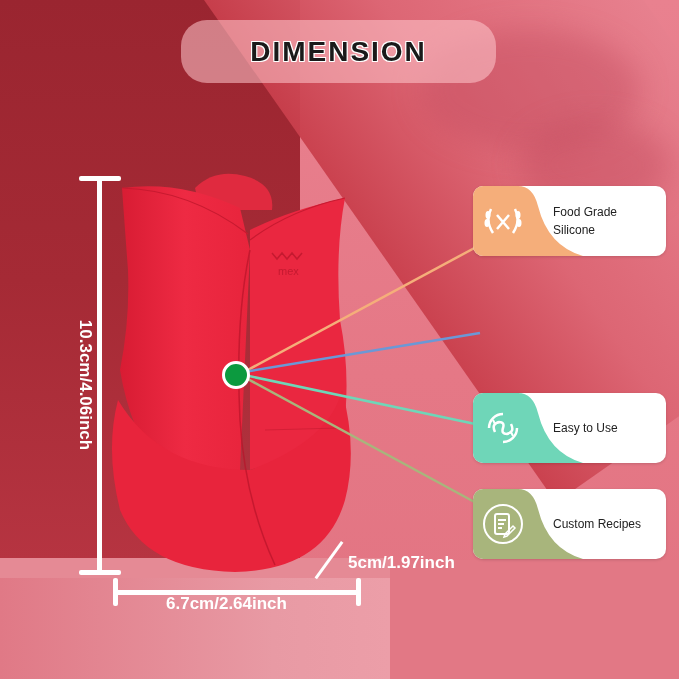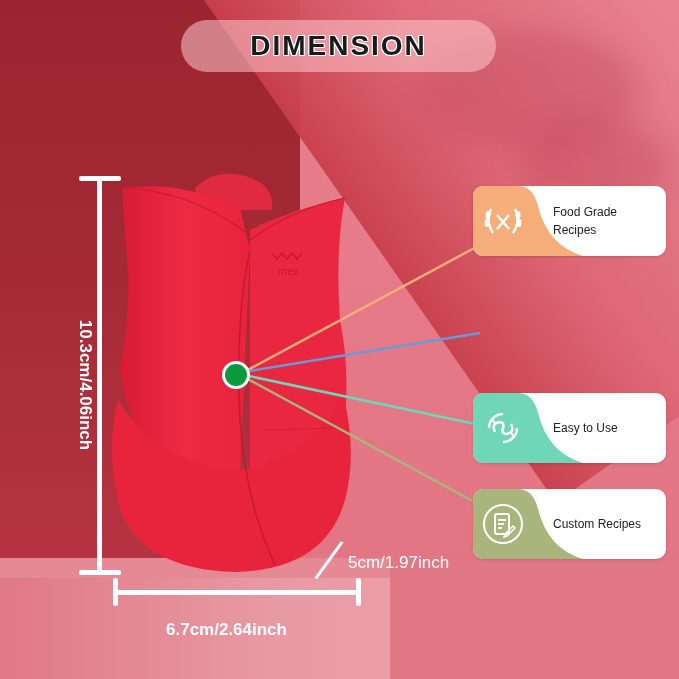--- a/index.html
+++ b/index.html
@@ -10,38 +10,38 @@
     background: linear-gradient(180deg, #9a2530 0%, #a52a35 50%, #b63441 100%); }
   .wall-diag { position: absolute; left: 120px; top: -120px; width: 360px; height: 760px;
     background: linear-gradient(90deg, #c93f4c 0%, #dc6573 40%, #e7808e 100%);
     transform: rotate(-35deg); transform-origin: top left; opacity: 0.95; }
   .shadow-blob { position: absolute; border-radius: 50%; background: rgba(190,70,90,0.35); filter: blur(14px); }
   .pedestal-top { position: absolute; left: 0; top: 558px; width: 390px; height: 22px; background: #e58a95; }
   .pedestal-front { position: absolute; left: 0; top: 578px; width: 390px; height: 101px;
     background: linear-gradient(90deg, #e07986 0%, #e89aa4 70%, #ec9ea8 100%); }
   .floor-right { position: absolute; left: 390px; top: 560px; width: 289px; height: 119px; background: #e27885; }
 
-  .title-pill { position: absolute; left: 181px; top: 20px; width: 315px; height: 52px; border-radius: 26px;
+  .title-pill { position: absolute; left: 181px; top: 20px; width: 315px; height: 63px; border-radius: 26px;
     background: rgba(255,200,205,0.55); display: flex; align-items: center; justify-content: center; }
   .title-text { font-weight: bold; font-size: 28px; letter-spacing: 2px; color: #1a1a1a;
     text-shadow: -1px -1px 0 #fff, 1px -1px 0 #fff, -1px 1px 0 #fff, 1px 1px 0 #fff; }
 
   .rose { position: absolute; left: 100px; top: 170px; width: 270px; height: 410px; }
 
   .dim-v-line { position: absolute; left: 97px; top: 178px; width: 5px; height: 395px; background: #fff; }
   .dim-v-cap-top { position: absolute; left: 79px; top: 176px; width: 42px; height: 5px; background: #fff; border-radius: 2px; }
   .dim-v-cap-bot { position: absolute; left: 79px; top: 570px; width: 42px; height: 5px; background: #fff; border-radius: 2px; }
   .dim-v-label { position: absolute; left: 75px; top: 375px; width: 20px; height: 20px; color: #fff; font-weight: bold; font-size: 17px;
     transform: rotate(90deg); white-space: nowrap; transform-origin: center; display: flex; justify-content: center; align-items: center; }
   .dim-h-line { position: absolute; left: 115px; top: 590px; width: 245px; height: 5px; background: #fff; }
   .dim-h-cap-l { position: absolute; left: 113px; top: 578px; width: 5px; height: 28px; background: #fff; border-radius: 2px; }
   .dim-h-cap-r { position: absolute; left: 356px; top: 578px; width: 5px; height: 28px; background: #fff; border-radius: 2px; }
-  .dim-h-label { position: absolute; left: 166px; top: 620px; color: #fff; font-weight: bold; font-size: 17px; white-space: nowrap; }
+  .dim-h-label { position: absolute; left: 166px; top: 594px; color: #fff; font-weight: bold; font-size: 17px; white-space: nowrap; }
   .dim-d-line { position: absolute; left: 341px; top: 541px; width: 3px; height: 45px; background: #fff; transform: rotate(36deg); transform-origin: top left; }
-  .dim-d-label { position: absolute; left: 348px; top: 553px; color: #fff; font-weight: normal; font-size: 17px; white-space: nowrap; }
+  .dim-d-label { position: absolute; left: 348px; top: 553px; color: #fff; font-weight: bold; font-size: 17px; white-space: nowrap; }
 
   .connectors { position: absolute; left: 0; top: 0; width: 679px; height: 679px; pointer-events: none; }
   .hub { position: absolute; left: 222px; top: 361px; width: 22px; height: 22px; border-radius: 50%;
     background: #0c9a3f; border: 3px solid #fff; }
 
   .card { position: absolute; left: 473px; width: 193px; height: 70px; border-radius: 10px; background: #fff; overflow: hidden;
     box-shadow: 0 1px 3px rgba(0,0,0,0.15); }
   .card .swoosh { position: absolute; left: 0; top: 0; width: 100%; height: 100%; }
   .card .icon { position: absolute; left: 8px; top: 13px; width: 44px; height: 44px; }
   .card .label { position: absolute; left: 80px; right: 6px; top: 0; bottom: 0; display: flex; align-items: center;
@@ -110,21 +110,21 @@
     </svg>
     <svg class="icon" viewBox="0 0 44 44">
       <path d="M10 10 Q4 22 12 34 M34 10 Q40 22 32 34" stroke="#fff" stroke-width="2.5" fill="none"></path>
       <ellipse cx="7" cy="16" rx="2.5" ry="4" fill="#fff"></ellipse>
         <ellipse cx="6" cy="24" rx="2.5" ry="4" fill="#fff"></ellipse>
       <ellipse cx="37" cy="16" rx="2.5" ry="4" fill="#fff"></ellipse>
         <ellipse cx="38" cy="24" rx="2.5" ry="4" fill="#fff"></ellipse>
       <path d="M16 16 L28 30 M28 16 L16 30" stroke="#fff" stroke-width="2.5"></path>
     </svg>
     <div class="label">
-      <div><span>Food Grade</span><br><span>Recipes</span></div>
+      <div><span>Food Grade</span><br><span>Silicone</span></div>
     </div>
   </div>
 
 
   <div class="card" style="top:393px;">
     <svg class="swoosh" viewBox="0 0 193 70" preserveAspectRatio="none">
       <path d="M0 0 L45 0 Q60 0 65 20 Q75 60 110 70 L0 70 Z" fill="#6fd6b8"></path>
     </svg>
     <svg class="icon" viewBox="0 0 44 44">
       <path d="M8 22 A14 14 0 0 1 22 8 M36 22 A14 14 0 0 1 22 36" stroke="#fff" stroke-width="2.5" fill="none"></path>

